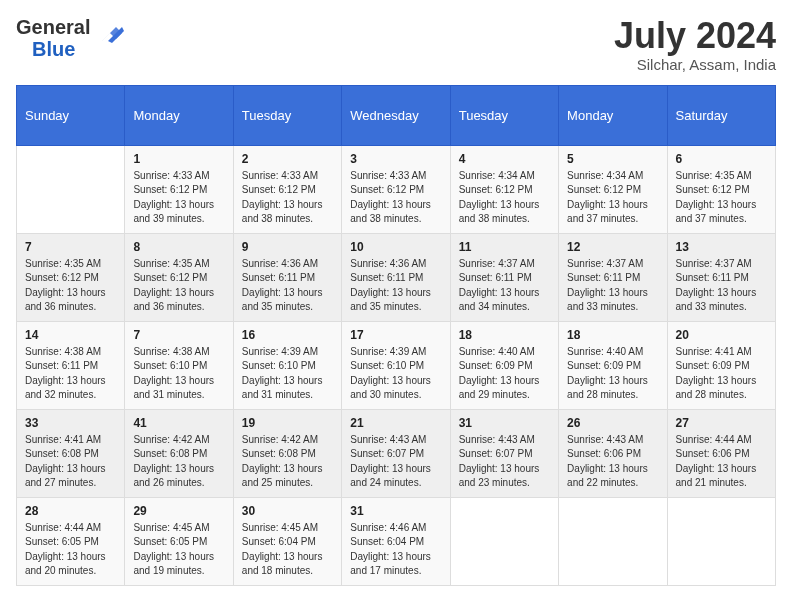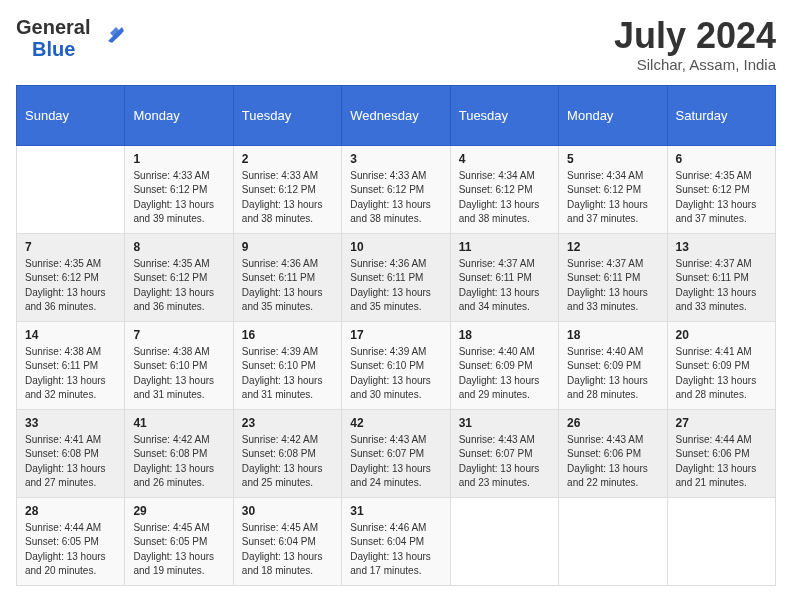--- a/index.html
+++ b/index.html
@@ -216,25 +216,25 @@
       <tr>
         <td>
           <span class="day-number">33</span>
           <div class="day-info">Sunrise: 4:41 AM<br>Sunset: 6:08 PM<br>Daylight: 13 hours and 27 minutes.</div>
         </td>
         <td>
           <span class="day-number">41</span>
           <div class="day-info">Sunrise: 4:42 AM<br>Sunset: 6:08 PM<br>Daylight: 13 hours and 26 minutes.</div>
         </td>
         <td>
-          <span class="day-number">23</span>
+          <span class="day-number">19</span>
           <div class="day-info">Sunrise: 4:42 AM<br>Sunset: 6:08 PM<br>Daylight: 13 hours and 25 minutes.</div>
         </td>
         <td>
-          <span class="day-number">42</span>
+          <span class="day-number">21</span>
           <div class="day-info">Sunrise: 4:43 AM<br>Sunset: 6:07 PM<br>Daylight: 13 hours and 24 minutes.</div>
         </td>
         <td>
           <span class="day-number">31</span>
           <div class="day-info">Sunrise: 4:43 AM<br>Sunset: 6:07 PM<br>Daylight: 13 hours and 23 minutes.</div>
         </td>
         <td>
           <span class="day-number">26</span>
           <div class="day-info">Sunrise: 4:43 AM<br>Sunset: 6:06 PM<br>Daylight: 13 hours and 22 minutes.</div>
         </td>

